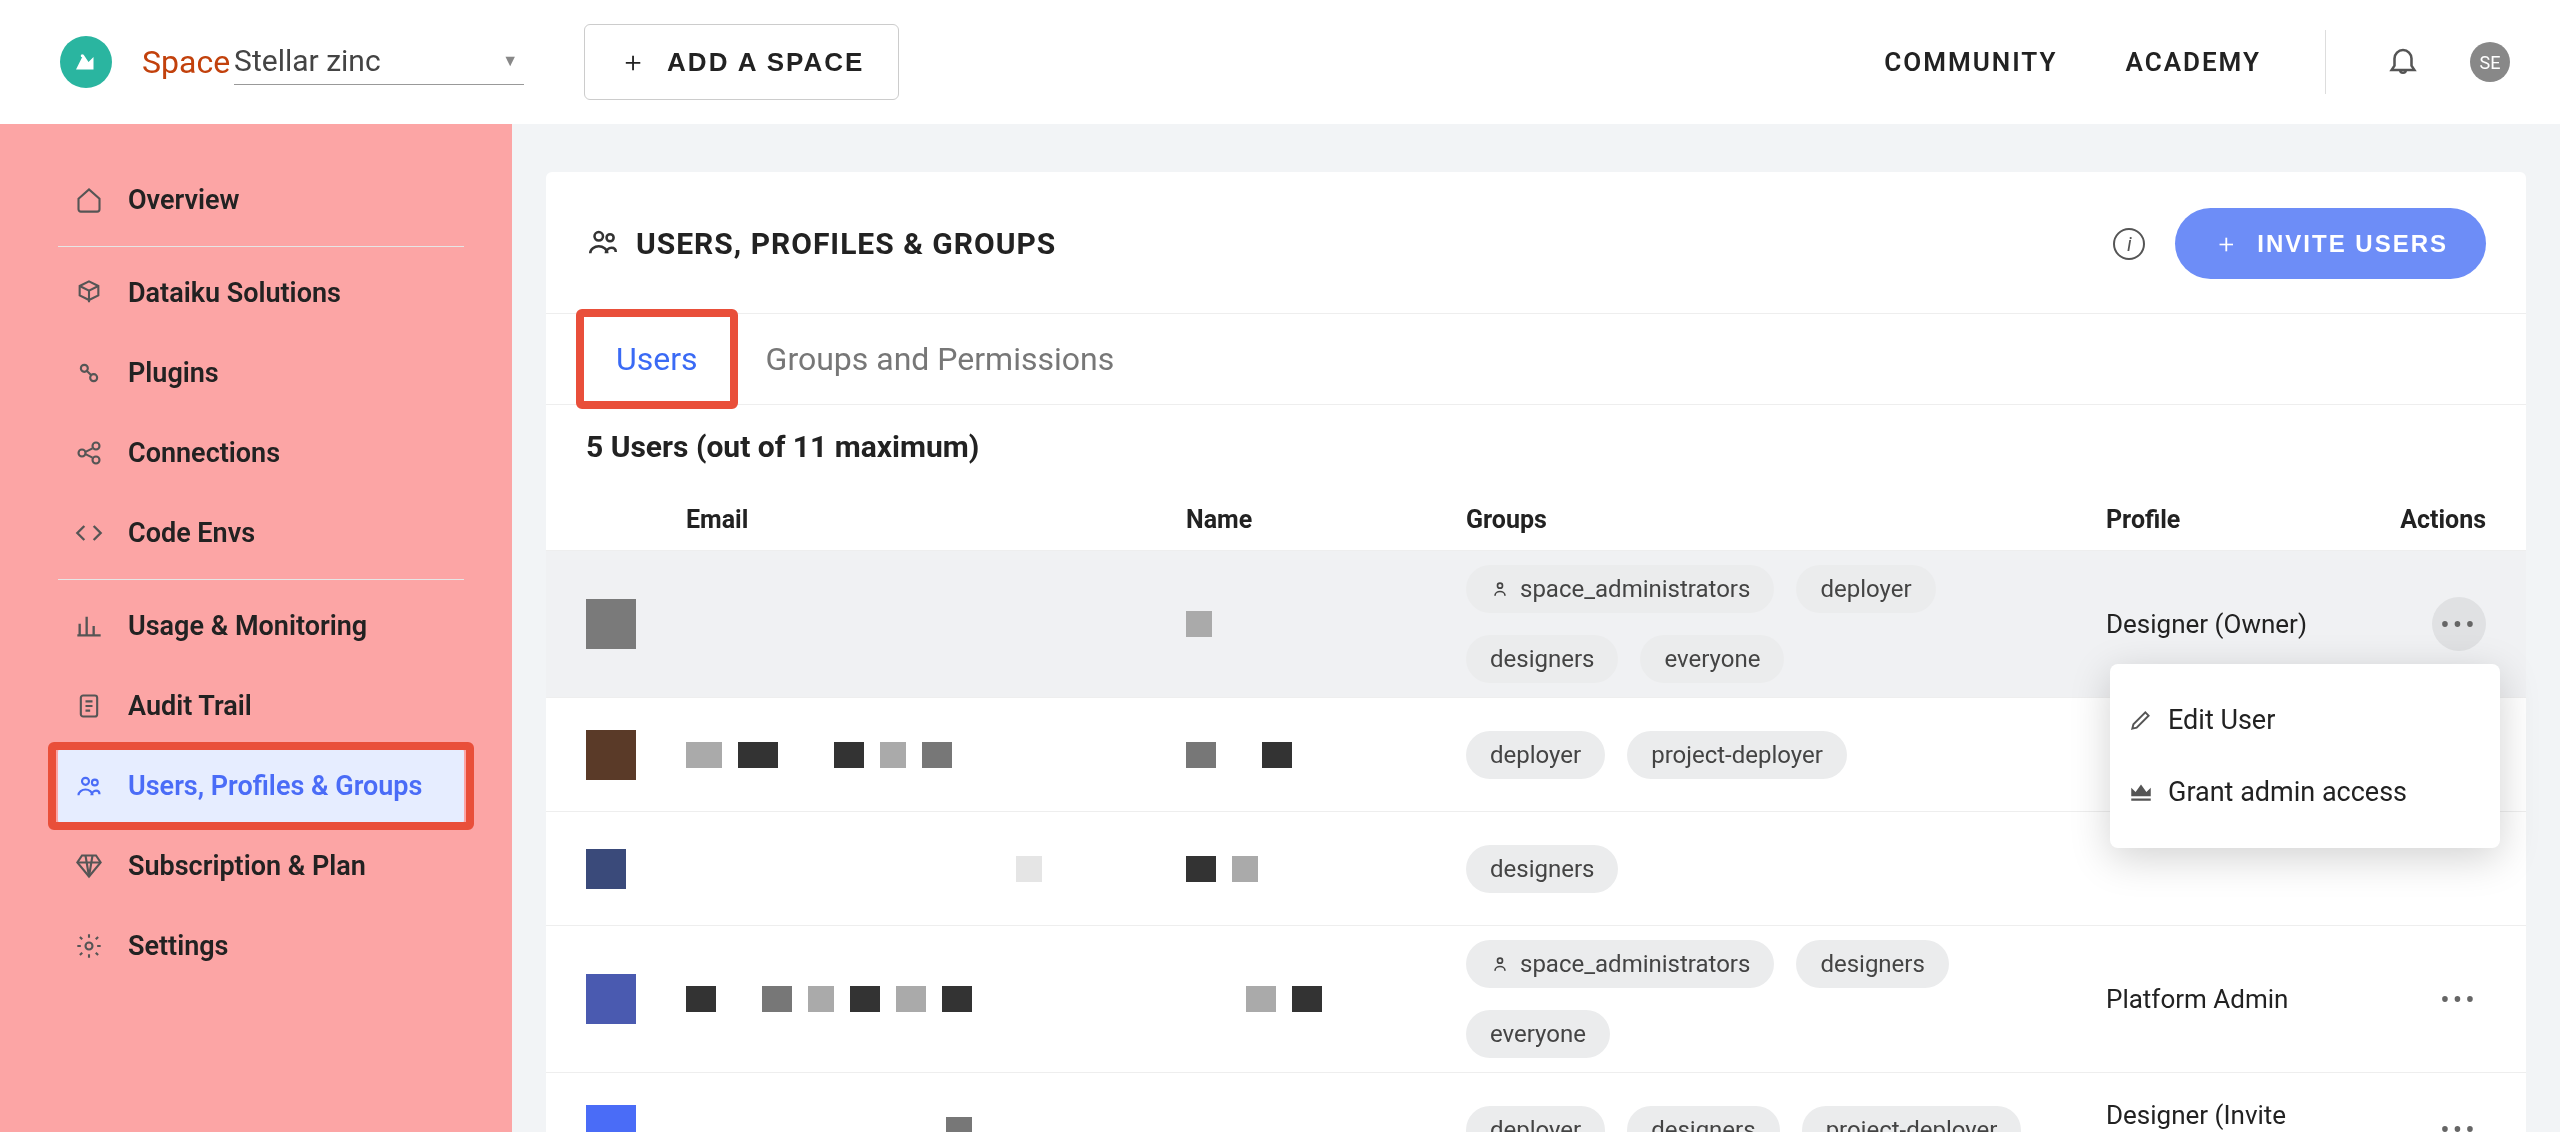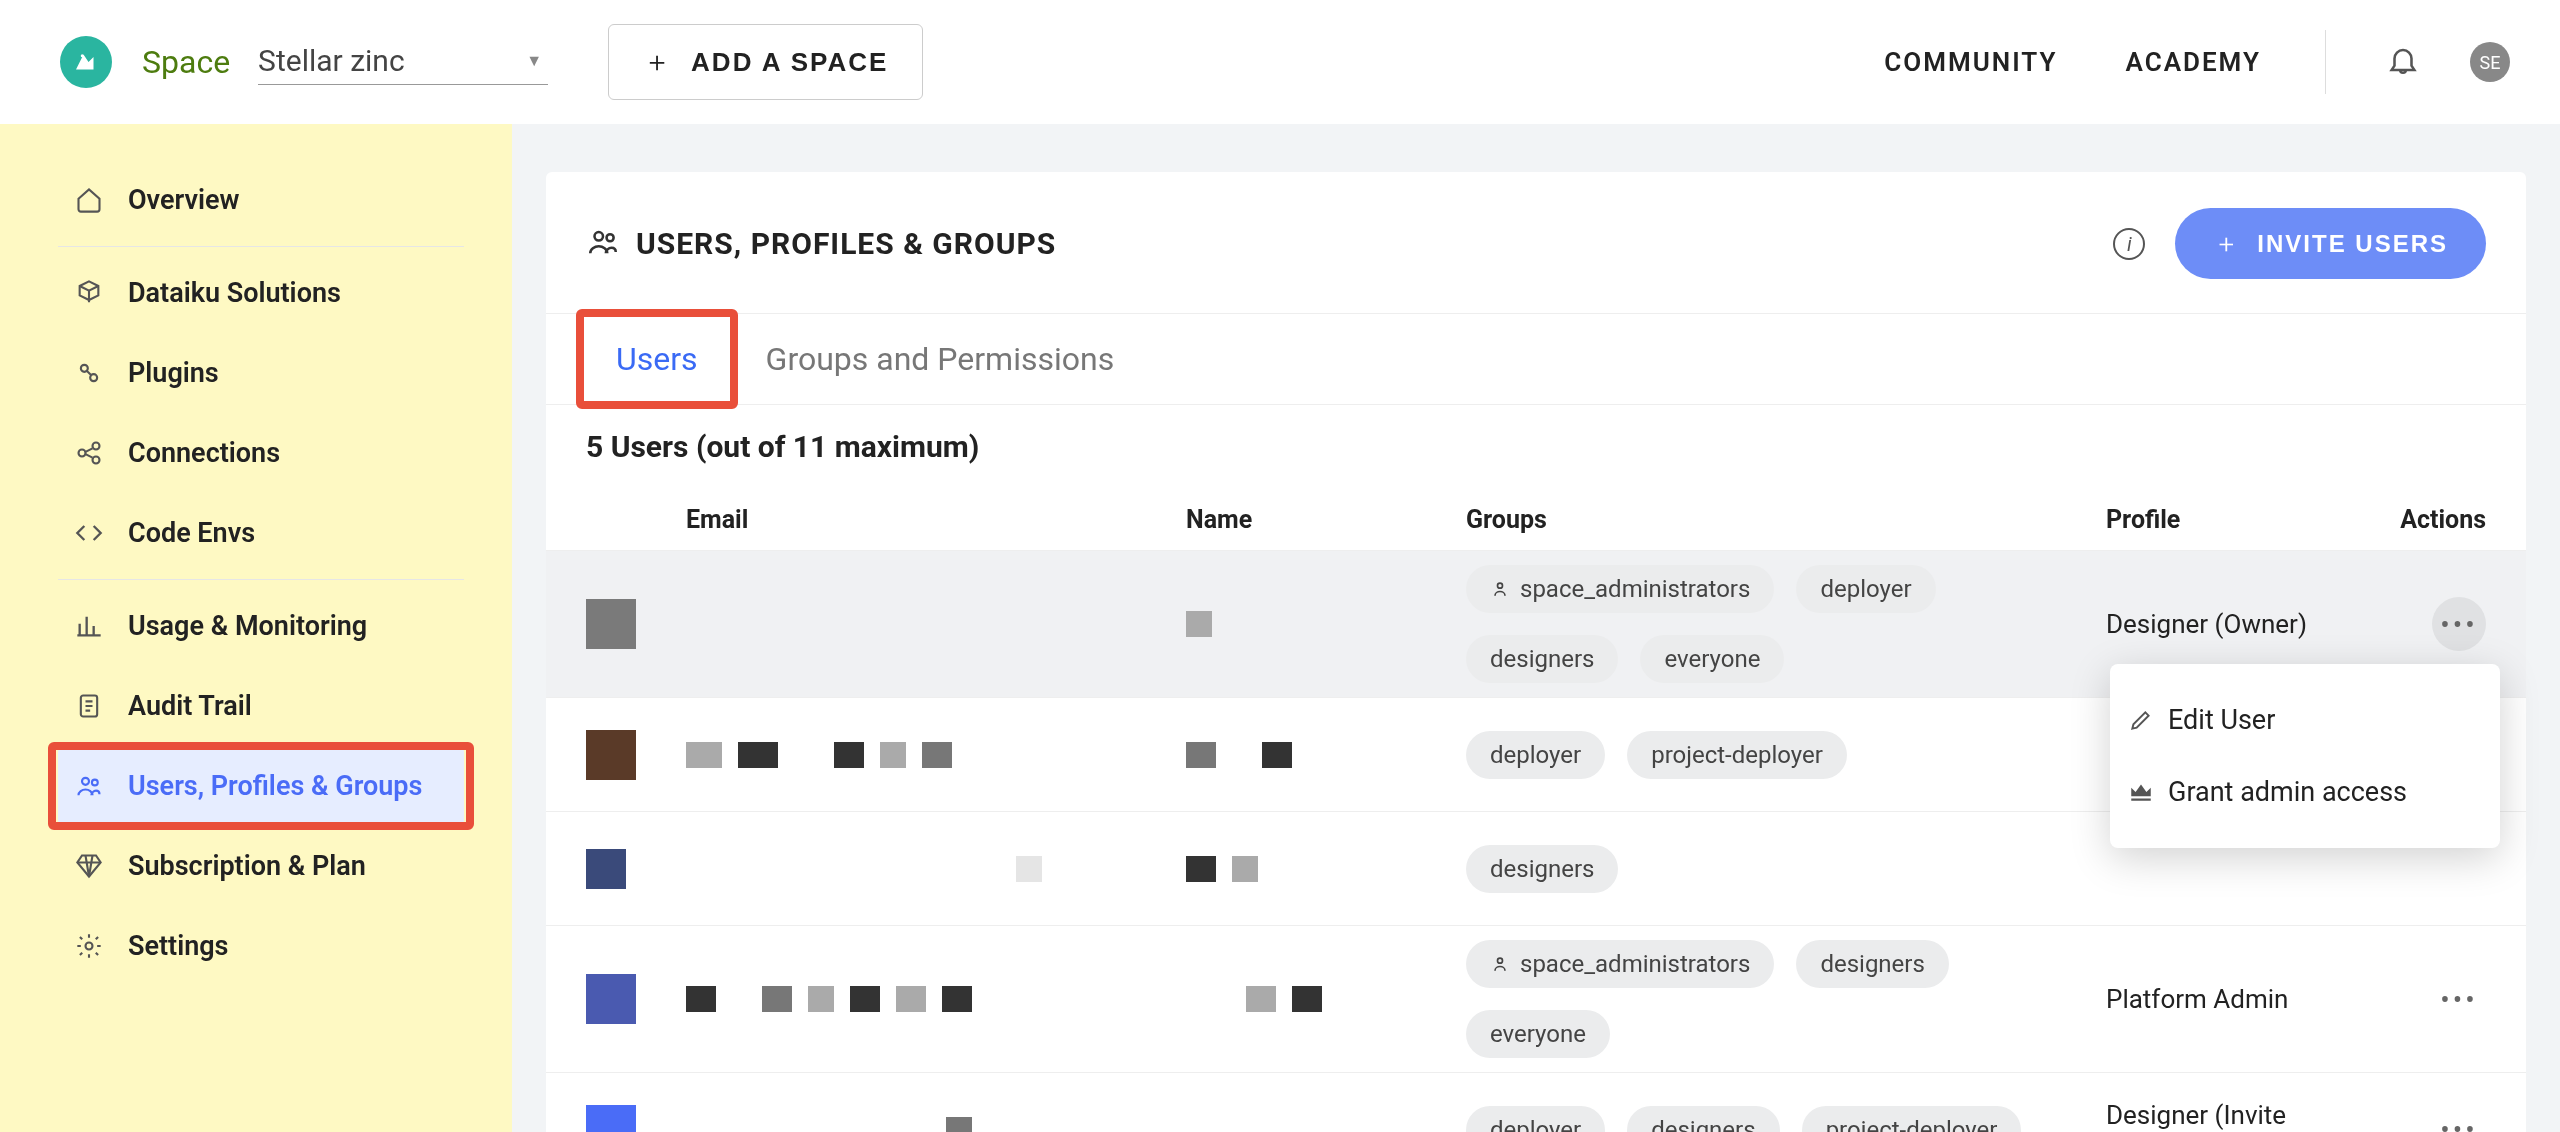--- a/index.html
+++ b/index.html
@@ -20,21 +20,21 @@
     padding: 0 50px 0 60px;
     background: #fff;
   }
   .logo {
     width: 52px; height: 52px; border-radius: 50%;
     background: #2ab5a0;
     display: flex; align-items: center; justify-content: center;
     margin-right: 30px;
   }
   .logo svg { width: 30px; height: 30px; }
-  .space-label { font-size: 32px; color: #4d7c0f; margin-right: 28px; }
+  .space-label { font-size: 32px; color: #c2410c; margin-right: 4px; }
   .space-select {
     display: flex; align-items: center;
     border-bottom: 1px solid #999;
     padding: 4px 6px 6px 0;
     min-width: 290px;
   }
   .space-select-text { font-size: 30px; color: #444; flex: 1; }
   .caret { color: #888; font-size: 16px; margin-left: 10px; }
   .add-space-btn {
     margin-left: 60px;
@@ -55,21 +55,21 @@
     width: 40px; height: 40px; border-radius: 50%;
     background: #888; color: #fff;
     display: flex; align-items: center; justify-content: center;
     font-size: 18px; margin-left: 20px;
   }
 
   
   .content { display: flex; height: calc(100% - 124px); }
   .sidebar {
     width: 610px;
-    background: #fef9c3;
+    background: #fca5a5;
     padding: 30px 48px 0 58px;
   }
   .nav-group { border-bottom: 1px solid #e6e6e6; padding: 6px 0; }
   .nav-group:last-child { border-bottom: none; }
   .nav-item {
     display: flex; align-items: center;
     padding: 24px 14px;
     font-size: 27px; font-weight: 600; color: #222;
     cursor: pointer;
     border-radius: 6px;

